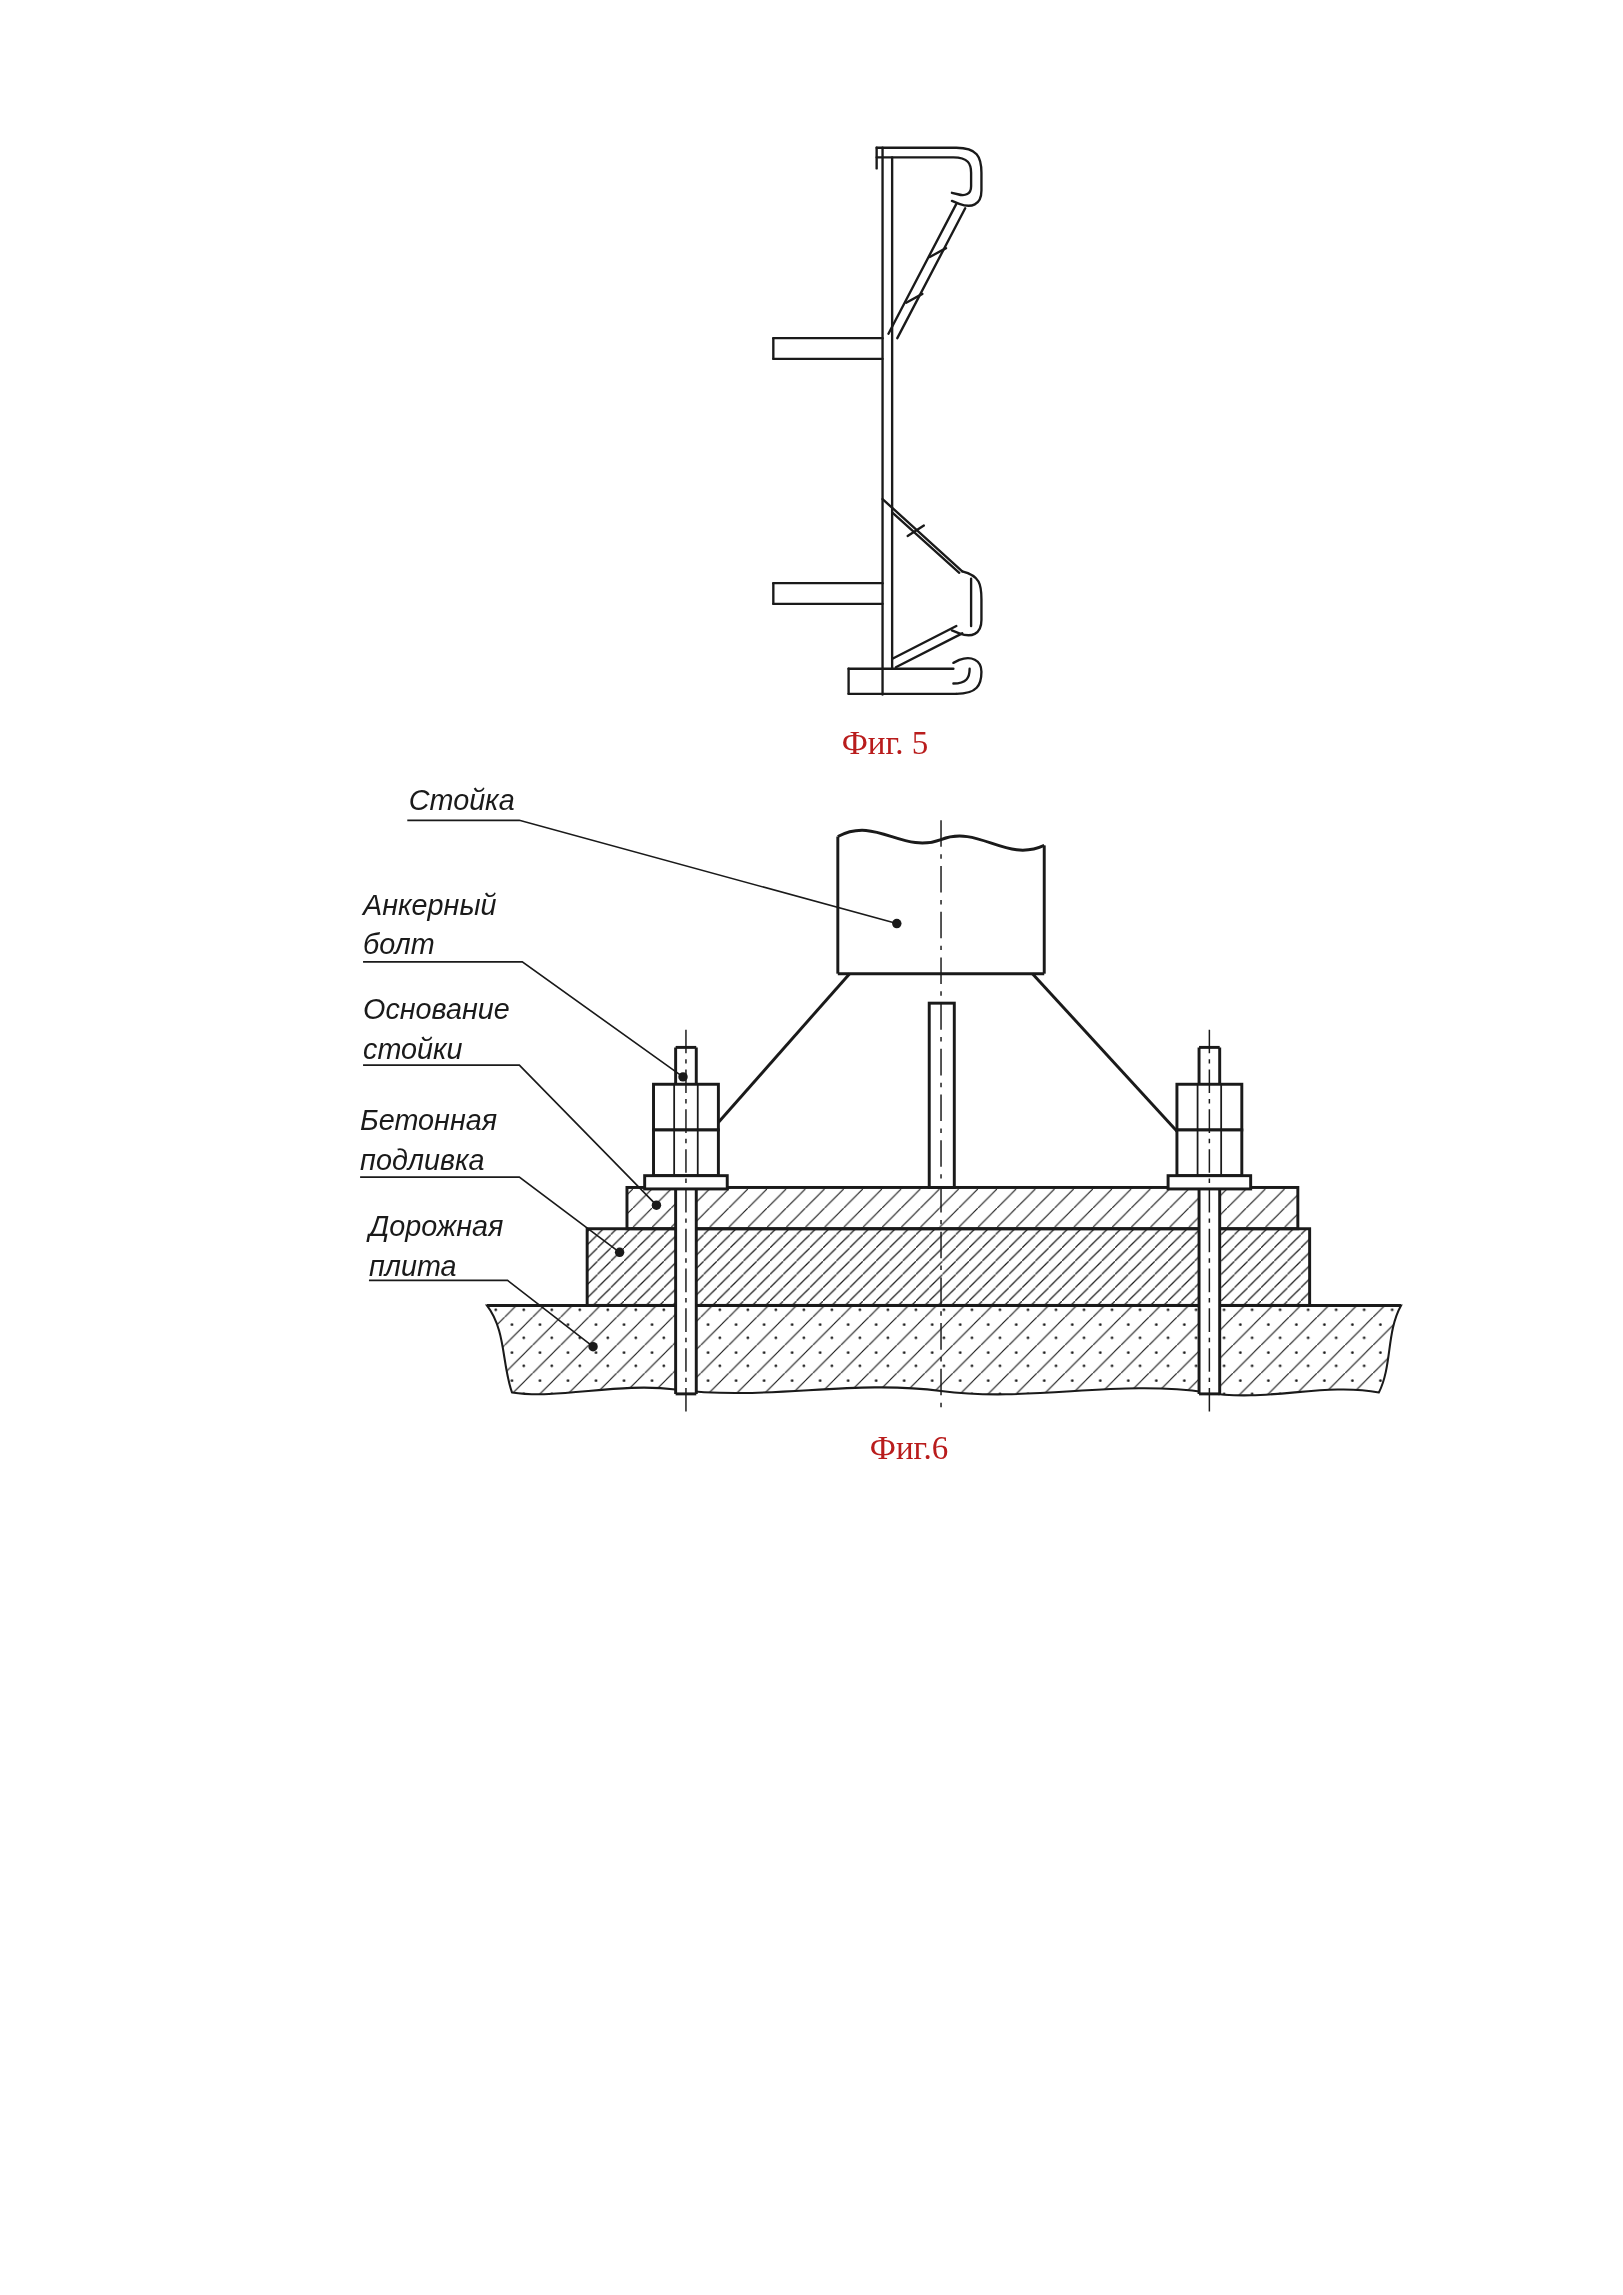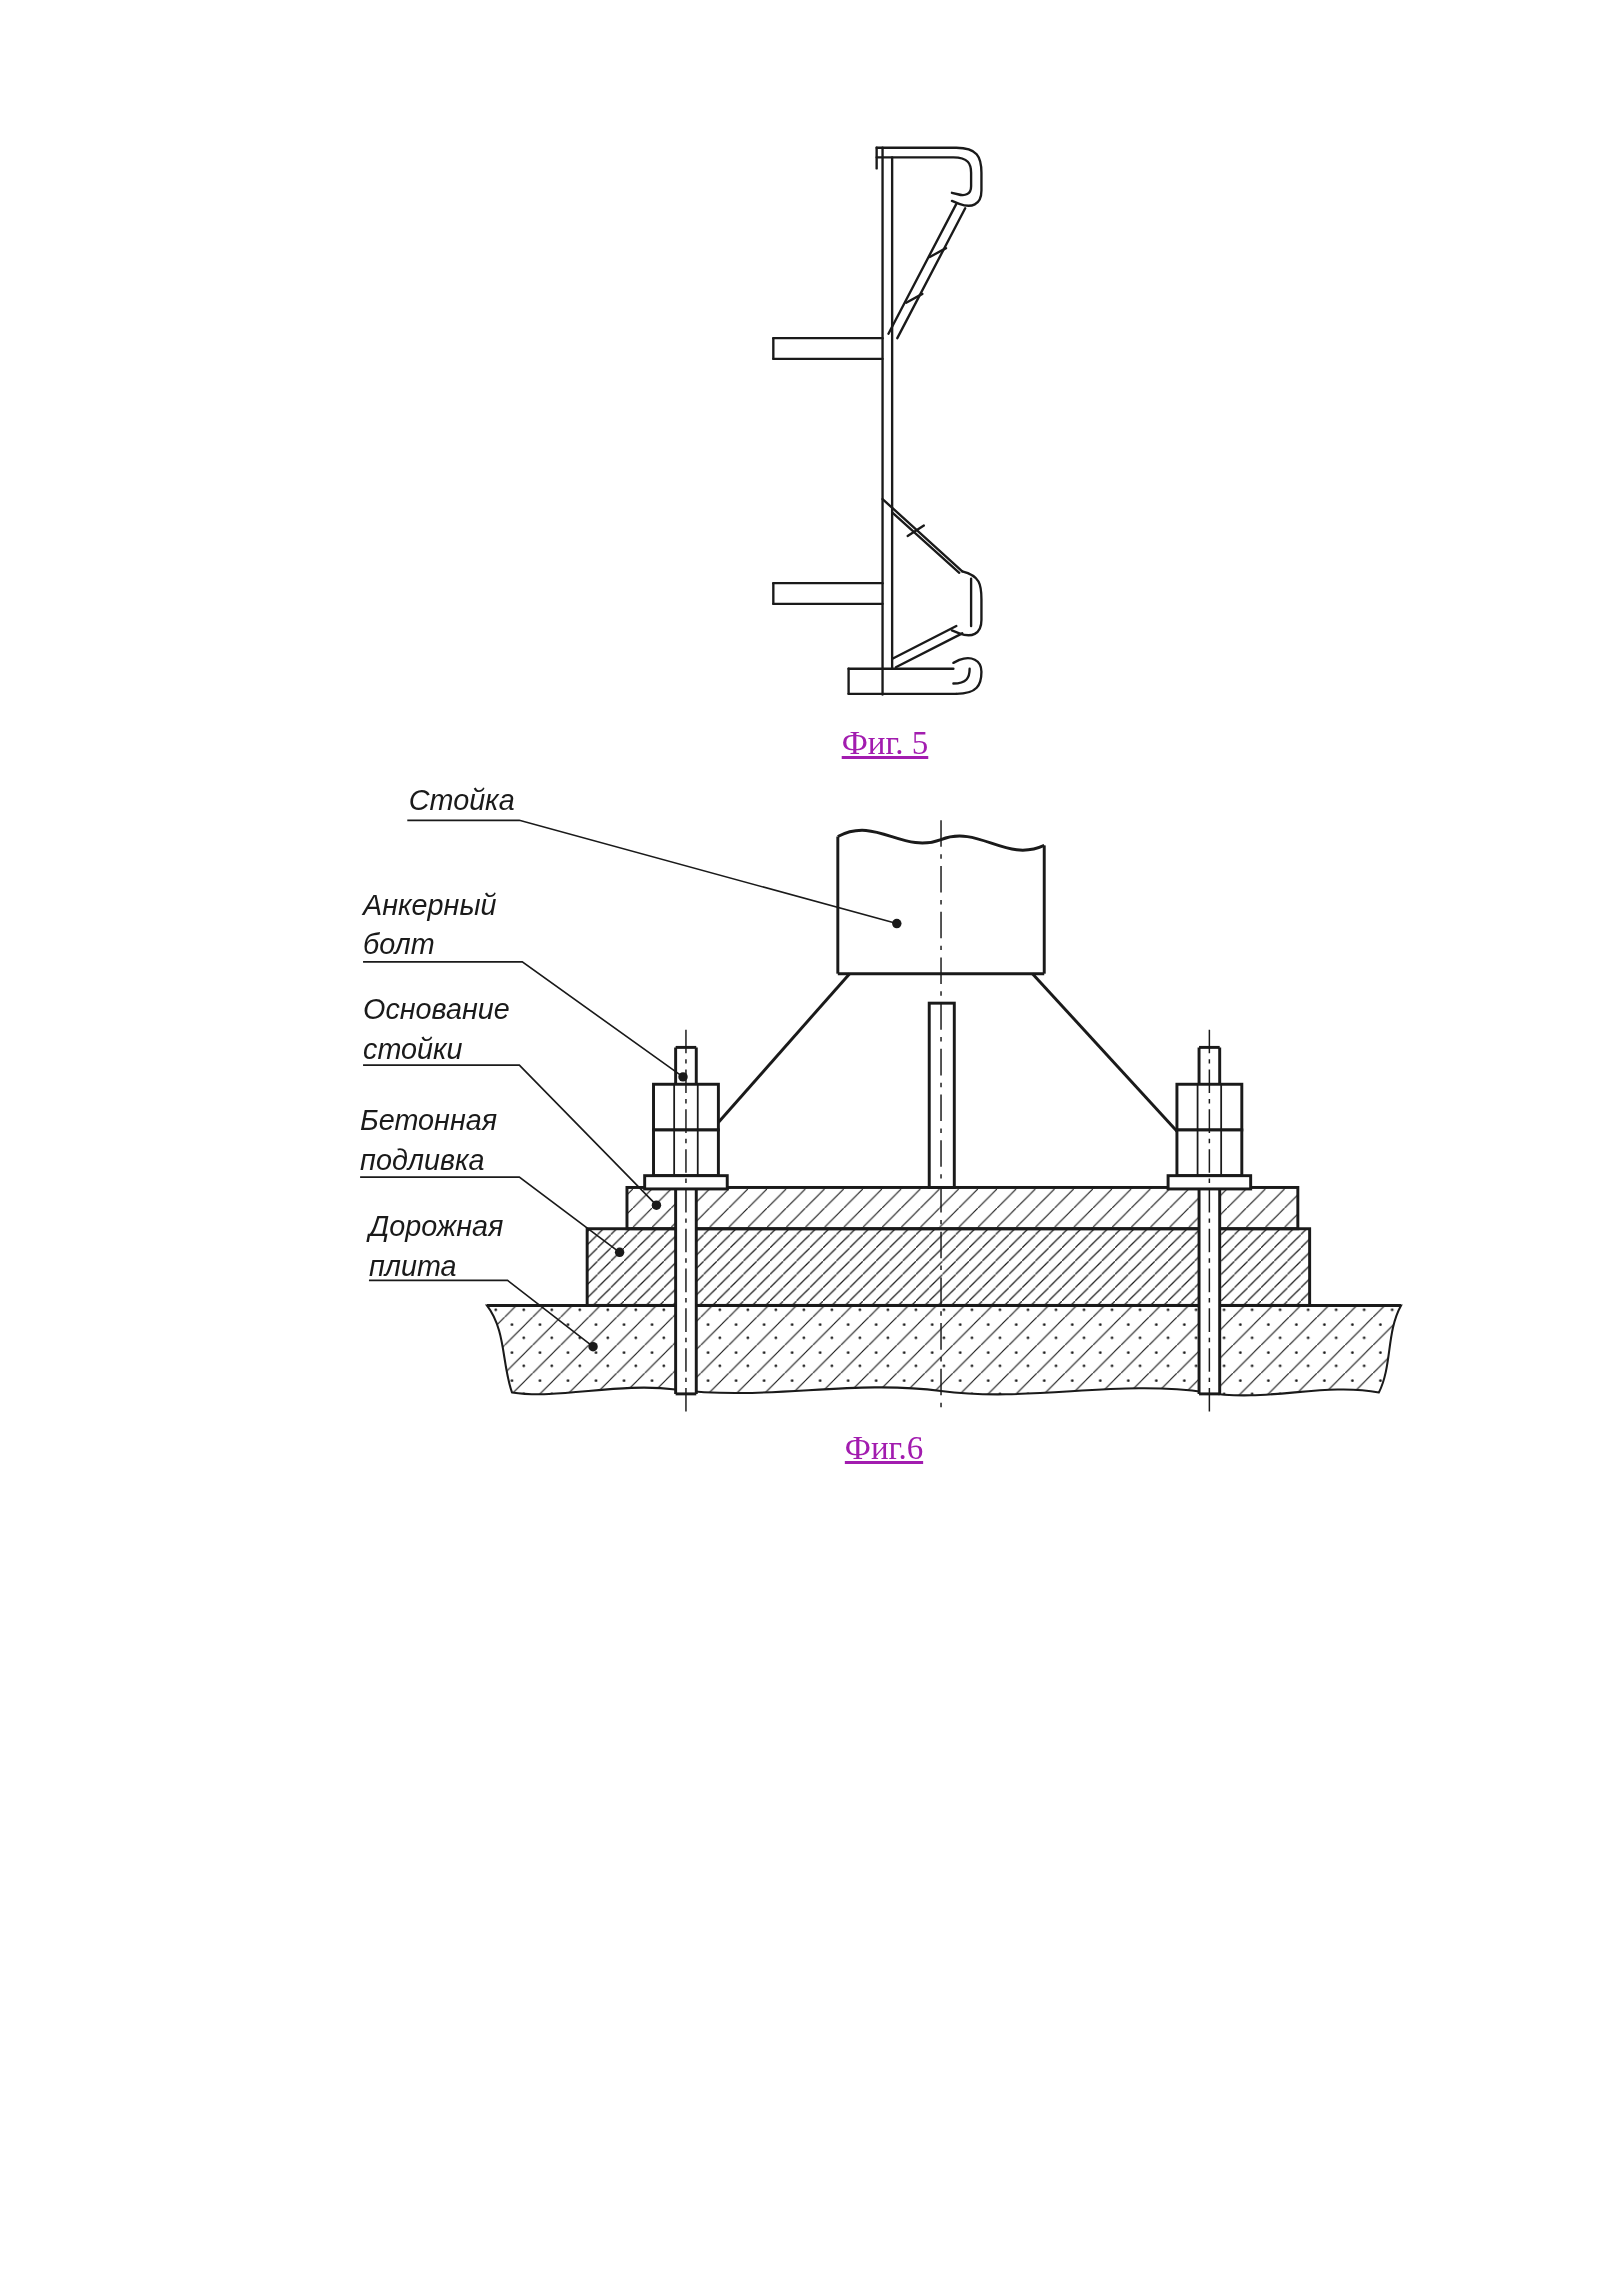--- a/index.html
+++ b/index.html
@@ -10,22 +10,21 @@
     overflow:hidden;
     font-family:"Liberation Sans",sans-serif;
   }
   figure{margin:0;}
   .fig-svg{position:absolute;}
   .caption{
     position:absolute;
     text-align:center;
     font-family:"Liberation Serif",serif;
     font-size:33px;
-    color:#a21caf;
-    text-decoration:underline;
+    color:#b91c1c;
   }
   .lbl{
     font-family:"Liberation Sans",sans-serif;
     font-style:italic;
     font-size:19.5px;
     fill:#1a1a1a;
   }
 </style>
 </head>
 <body>
@@ -177,17 +176,17 @@
       <text class="lbl" x="277" y="549">Стойка</text>
       <text class="lbl" x="246" y="620">Анкерный</text>
       <text class="lbl" x="246" y="647">болт</text>
       <text class="lbl" x="246" y="691">Основание</text>
       <text class="lbl" x="246" y="718">стойки</text>
       <text class="lbl" x="244" y="766">Бетонная</text>
       <text class="lbl" x="244" y="793">подливка</text>
       <text class="lbl" x="250" y="838">Дорожная</text>
       <text class="lbl" x="250" y="865">плита</text>
     </svg>
-    <figcaption class="caption" style="left:752px;top:1430px;width:264px;">Фиг.6</figcaption>
+    <figcaption class="caption" style="left:777px;top:1430px;width:264px;">Фиг.6</figcaption>
   </figure>
 
 </div>
 
 
 </body></html>

